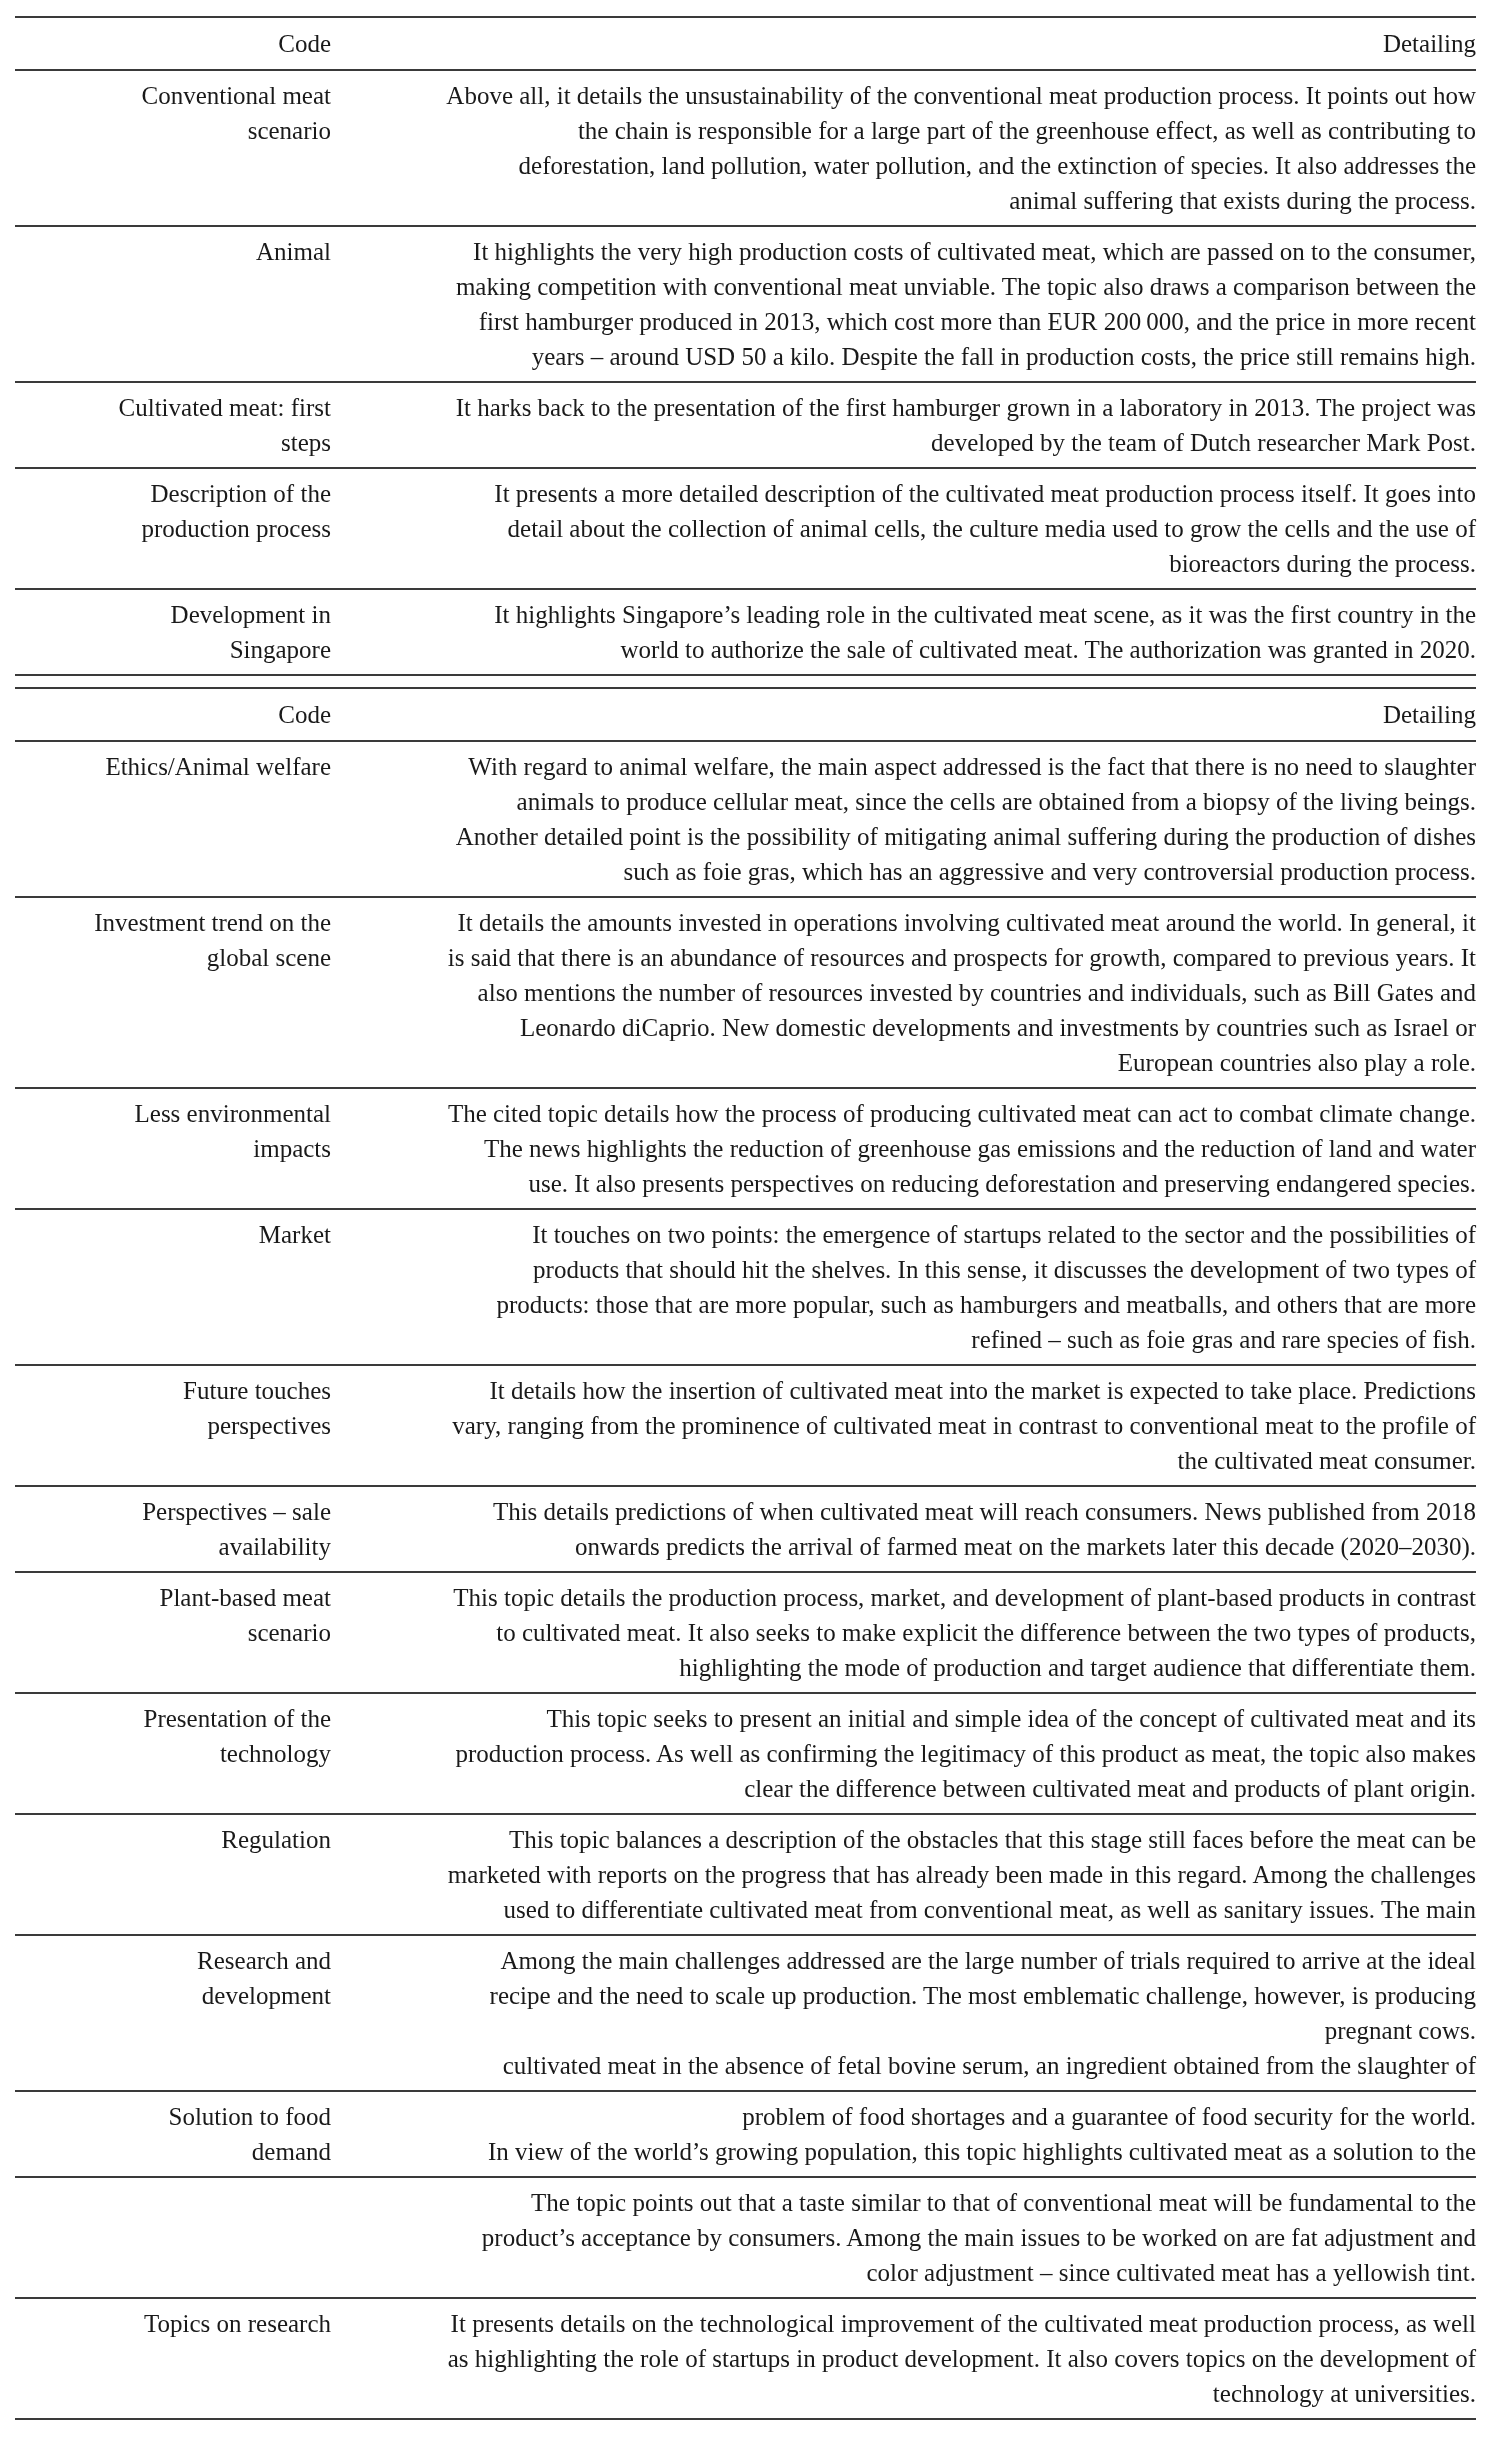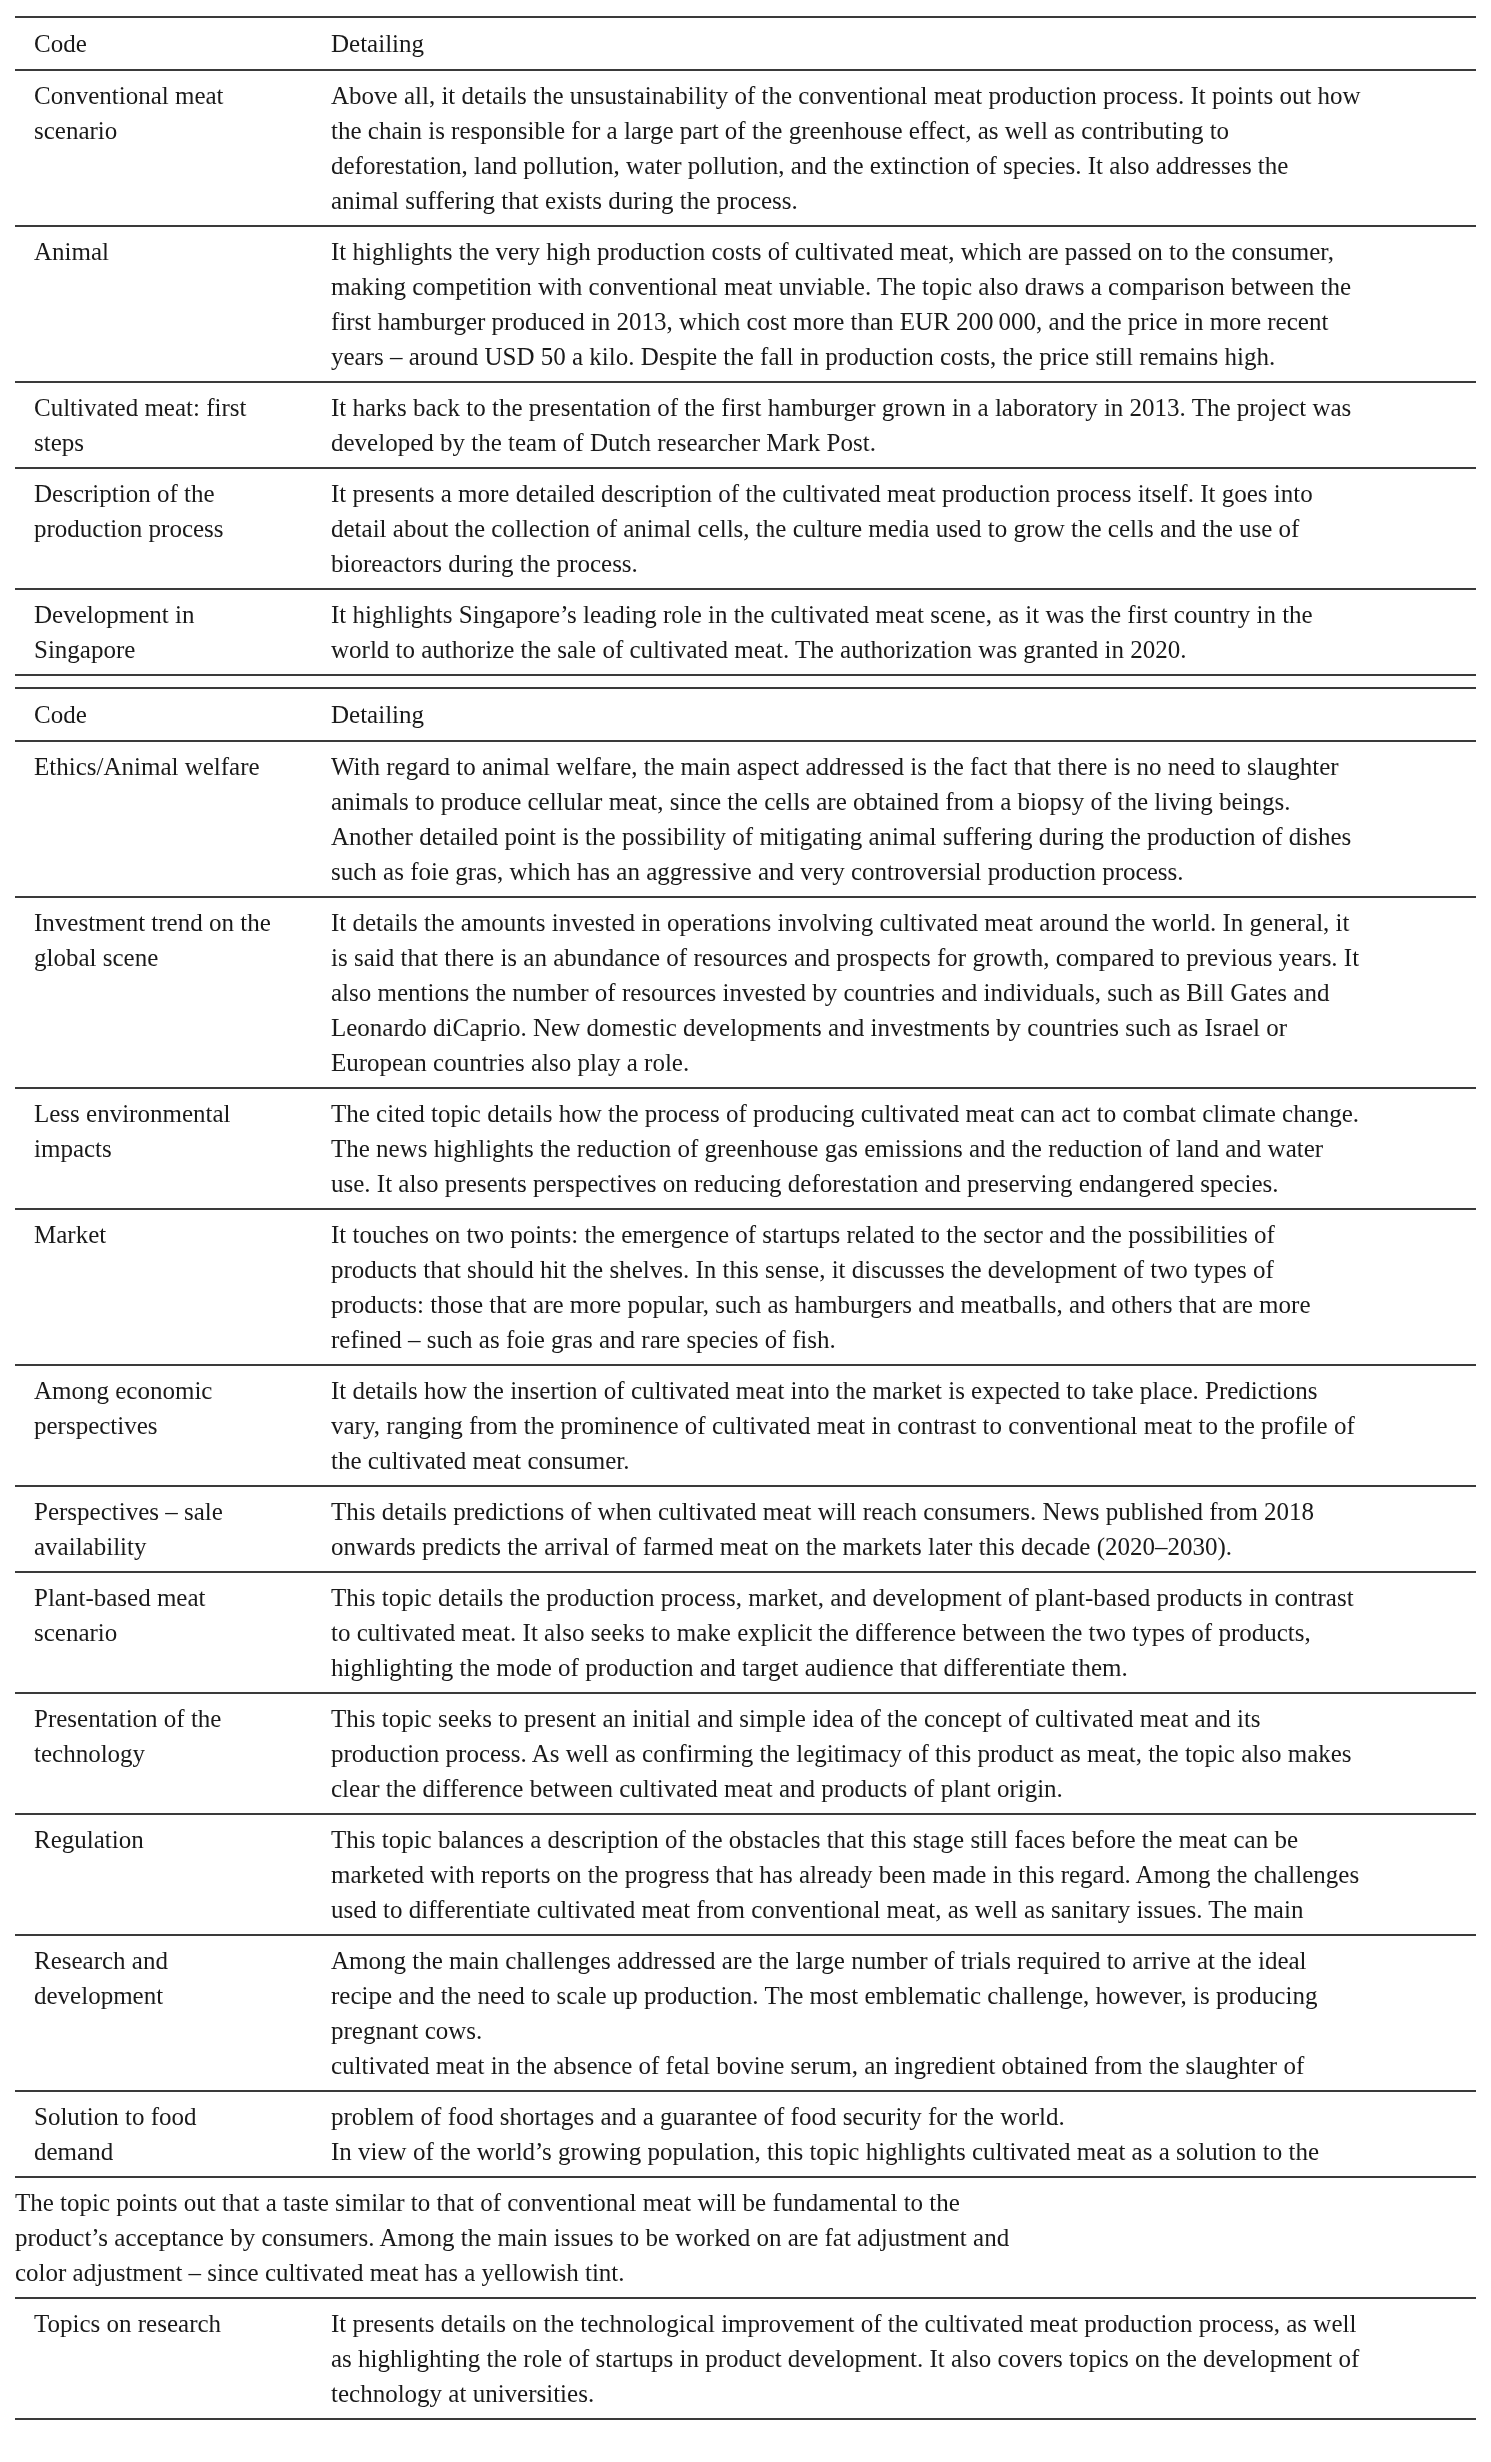--- a/index.html
+++ b/index.html
@@ -17,20 +17,21 @@
   }
   .page {
     position: absolute;
     left: 15px;
     top: 16px;
     width: 1461px;
   }
   .section {
     border-top: 2.4px solid #3a3a3a;
     border-bottom: 2.4px solid #3a3a3a;
+    text-align: right;
   }
   .section + .section {
     margin-top: 11px;
   }
   .row {
     display: flex;
     border-top: 2.4px solid #3a3a3a;
     padding: 7px 0 7px 0;
   }
   .row.header {
@@ -165,21 +166,21 @@
         </div>
         <div class="cell detail">
           <span class="line">It touches on two points: the emergence of startups related to the sector and the possibilities of</span>
           <span class="line">products that should hit the shelves. In this sense, it discusses the development of two types of</span>
           <span class="line">products: those that are more popular, such as hamburgers and meatballs, and others that are more</span>
           <span class="line">refined – such as foie gras and rare species of fish.</span>
         </div>
       </div>
       <div class="row">
         <div class="cell code">
-          <span class="line">Among economic</span>
+          <span class="line">Future touches</span>
           <span class="line">perspectives</span>
         </div>
         <div class="cell detail">
           <span class="line">It details how the insertion of cultivated meat into the market is expected to take place. Predictions</span>
           <span class="line">vary, ranging from the prominence of cultivated meat in contrast to conventional meat to the profile of</span>
           <span class="line">the cultivated meat consumer.</span>
         </div>
       </div>
       <div class="row">
         <div class="cell code">

